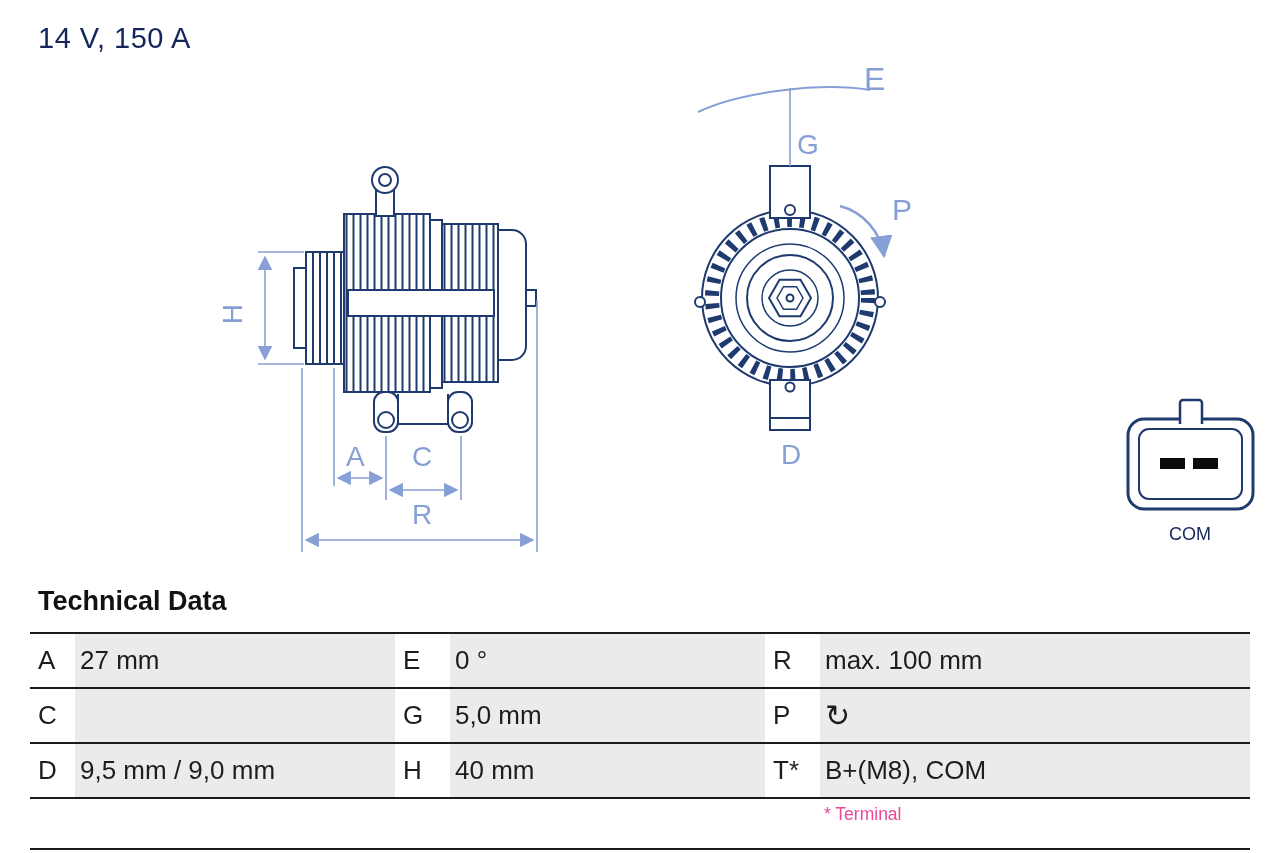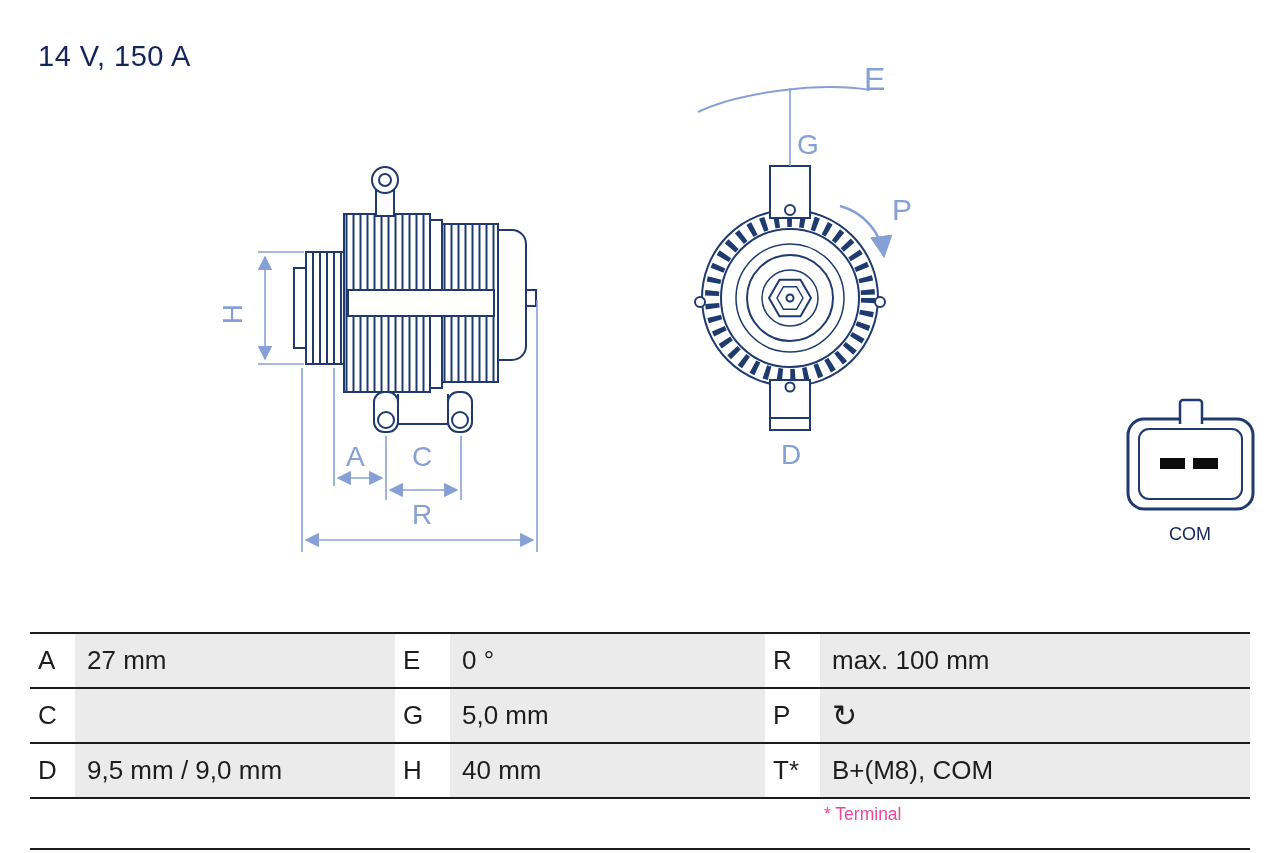--- a/index.html
+++ b/index.html
@@ -3,21 +3,21 @@
 <meta charset="utf-8">
 <style>
   * { margin:0; padding:0; box-sizing:border-box; }
   html,body { background:#ffffff; }
   body { font-family:"Liberation Sans", sans-serif; }
   .page {
     position:relative; width:1280px; height:853px; background:#fff; overflow:hidden;
   }
   .title {
     position:absolute; left:38px; top:22px;
-    font-size:29px; color:#15265b; letter-spacing:0.5px;margin-top:18px;
+    font-size:29px; color:#15265b; letter-spacing:0.5px;
   }
   svg.drawing { position:absolute; left:0; top:0; }
   .tech-heading {
     position:absolute; left:38px; top:586px;
     font-size:27px; font-weight:bold; color:#121212;
   }
   .table {
     position:absolute; left:30px; top:632px; width:1220px;
     border-bottom:2px solid #1b1b1b;
   }
@@ -25,21 +25,21 @@
     display:grid;
     grid-template-columns:45px 320px 55px 315px 55px 1fr;
     border-top:2px solid #1b1b1b;
     height:55px;
   }
   .td {
     font-size:26px; color:#1d1d1b;
     display:flex; align-items:center;
   }
   .td.key { padding-left:8px; background:#fff; }
-  .td.val { background:#ebebeb; padding-left:12px; }
+  .td.val { background:#ebebeb; padding-left:5px; }
   .td.val.icon { font-size:30px; color:#1d1d1b; }
   .footnote {
     position:absolute; left:824px; top:804px;
     font-size:17.5px; color:#ec4899;
   }
   .bottom-line {
     position:absolute; left:30px; top:848px; width:1220px; height:2px;
     background:#1b1b1b;
   }
 </style>
@@ -152,20 +152,21 @@
     <g stroke="#1e3a6e" fill="#ffffff">
       <rect x="1128" y="419" width="125" height="90" rx="16" stroke-width="3"></rect>
       <path d="M1180,424 V403 a3,3 0 0 1 3,-3 h16 a3,3 0 0 1 3,3 V424" stroke-width="2.5"></path>
       <rect x="1139" y="429" width="103" height="70" rx="10" stroke-width="2"></rect>
       <rect x="1160" y="458" width="25" height="11" fill="#0c0c0c" stroke="none"></rect>
       <rect x="1193" y="458" width="25" height="11" fill="#0c0c0c" stroke="none"></rect>
     </g>
     <text x="1190" y="540" text-anchor="middle" fill="#15265b" stroke="none" font-size="18" font-family="Liberation Sans, sans-serif">COM</text>
   </svg>
 
+  <div class="tech-heading">Technical Data</div>
 
   <div class="table">
     <div class="tr">
       <div class="td key">A</div>
       <div class="td val">27 mm</div>
       <div class="td key">E</div>
       <div class="td val">0 °</div>
       <div class="td key">R</div>
       <div class="td val">max. 100 mm</div>
     </div>

